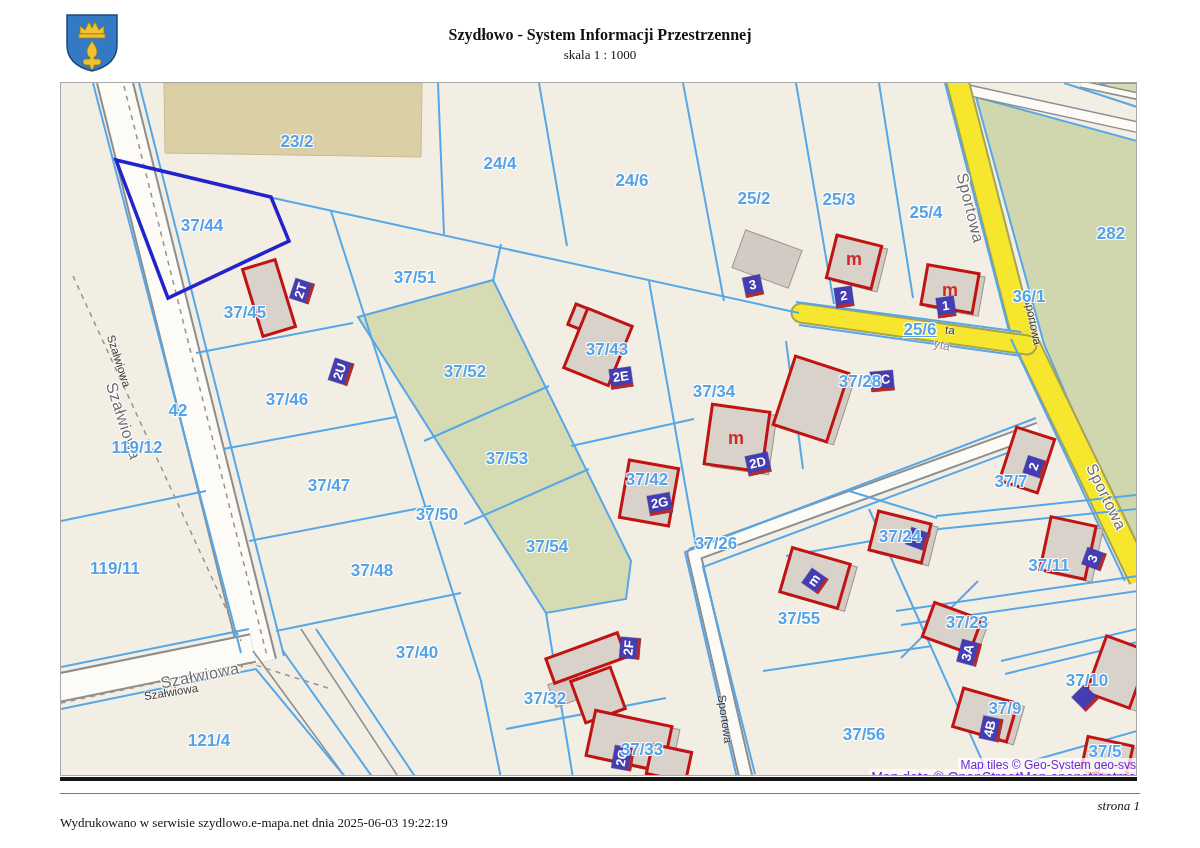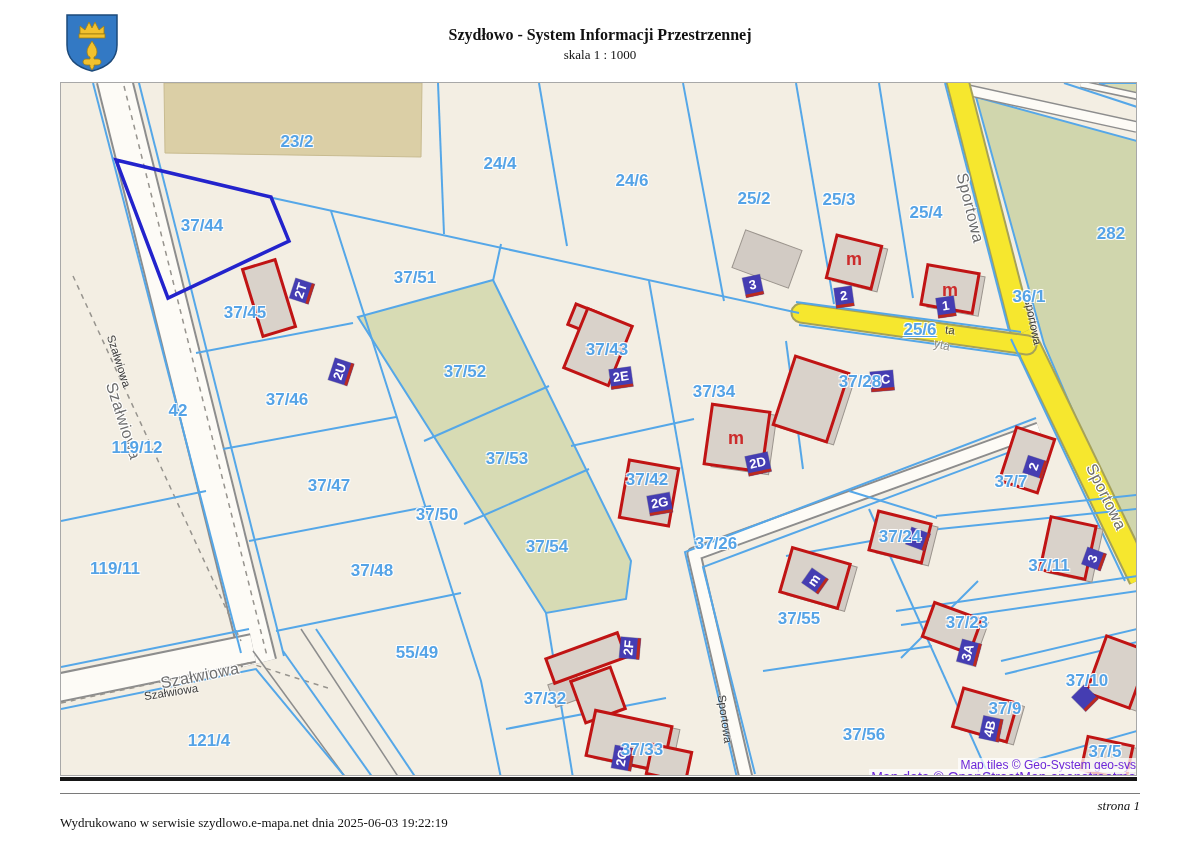--- a/index.html
+++ b/index.html
@@ -261,21 +261,21 @@
           <div class="parcel-label" style="left: 328px; top: 485px; transform: translate(-50%, -50%) rotate(0deg);">37/47</div>
           <div class="parcel-label" style="left: 436px; top: 514px; transform: translate(-50%, -50%) rotate(0deg);">37/50</div>
           <div class="parcel-label" style="left: 899px; top: 536px; transform: translate(-50%, -50%) rotate(0deg);">37/24</div>
           <div class="parcel-label" style="left: 715px; top: 543px; transform: translate(-50%, -50%) rotate(0deg);">37/26</div>
           <div class="parcel-label" style="left: 546px; top: 546px; transform: translate(-50%, -50%) rotate(0deg);">37/54</div>
           <div class="parcel-label" style="left: 114px; top: 568px; transform: translate(-50%, -50%) rotate(0deg); text-align: right;">119/11</div>
           <div class="parcel-label" style="left: 1048px; top: 565px; transform: translate(-50%, -50%) rotate(0deg);">37/11</div>
           <div class="parcel-label" style="left: 371px; top: 570px; transform: translate(-50%, -50%) rotate(0deg);">37/48</div>
           <div class="parcel-label" style="left: 798px; top: 618px; transform: translate(-50%, -50%) rotate(0deg);">37/55</div>
           <div class="parcel-label" style="left: 966px; top: 622px; transform: translate(-50%, -50%) rotate(0deg);">37/23</div>
-          <div class="parcel-label" style="left: 416px; top: 652px; transform: translate(-50%, -50%) rotate(0deg);">55/49</div>
+          <div class="parcel-label" style="left: 416px; top: 652px; transform: translate(-50%, -50%) rotate(0deg);">37/40</div>
           <div class="parcel-label" style="left: 1086px; top: 680px; transform: translate(-50%, -50%) rotate(0deg);">37/10</div>
           <div class="parcel-label" style="left: 544px; top: 698px; transform: translate(-50%, -50%) rotate(0deg);">37/32</div>
           <div class="parcel-label" style="left: 1004px; top: 708px; transform: translate(-50%, -50%) rotate(0deg);">37/9</div>
           <div class="parcel-label" style="left: 863px; top: 734px; transform: translate(-50%, -50%) rotate(0deg);">37/56</div>
           <div class="parcel-label" style="left: 208px; top: 740px; transform: translate(-50%, -50%) rotate(0deg);">121/4</div>
           <div class="parcel-label" style="left: 641px; top: 749px; transform: translate(-50%, -50%) rotate(0deg);">37/33</div>
           <div class="parcel-label" style="left: 1104px; top: 751px; transform: translate(-50%, -50%) rotate(0deg);">37/5</div>
         </div>
 
       <div id="attr1" class="attr-line">Map tiles © Geo-System geo-sys</div>

